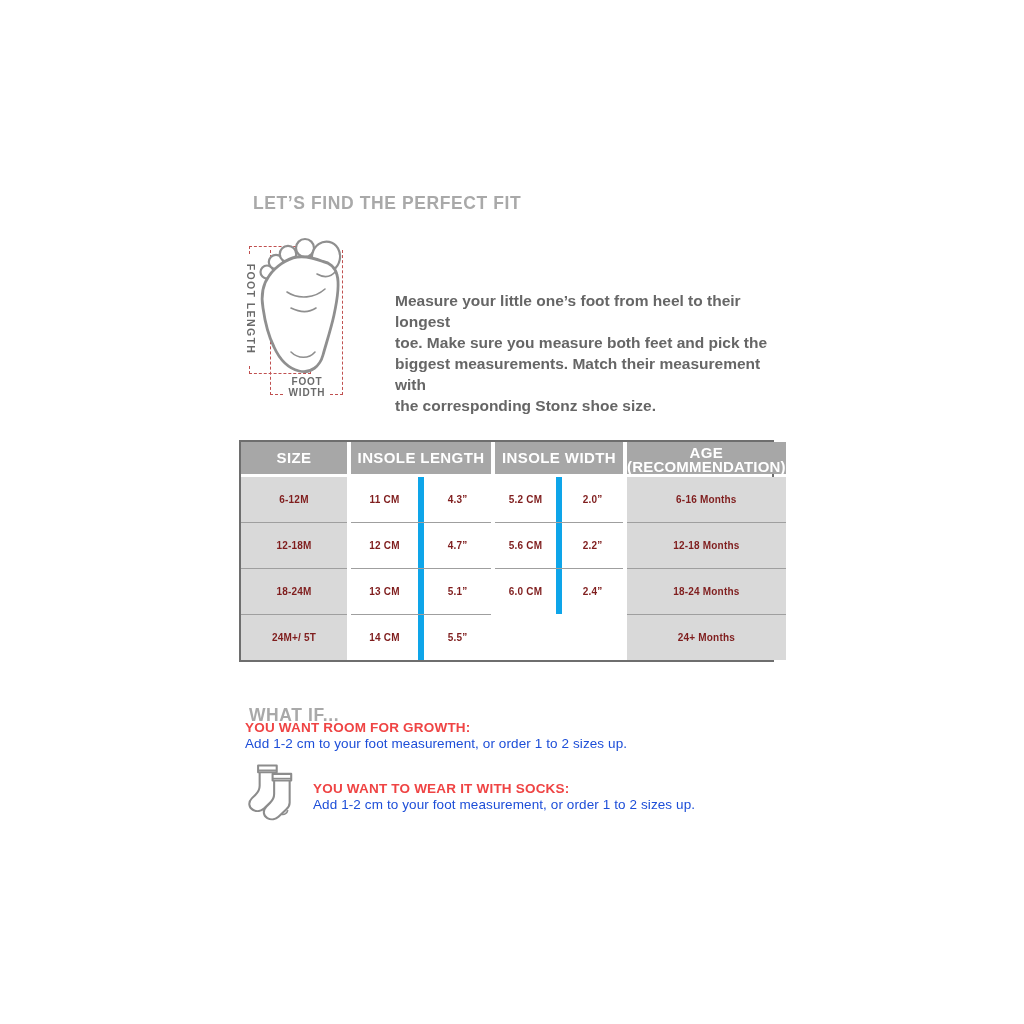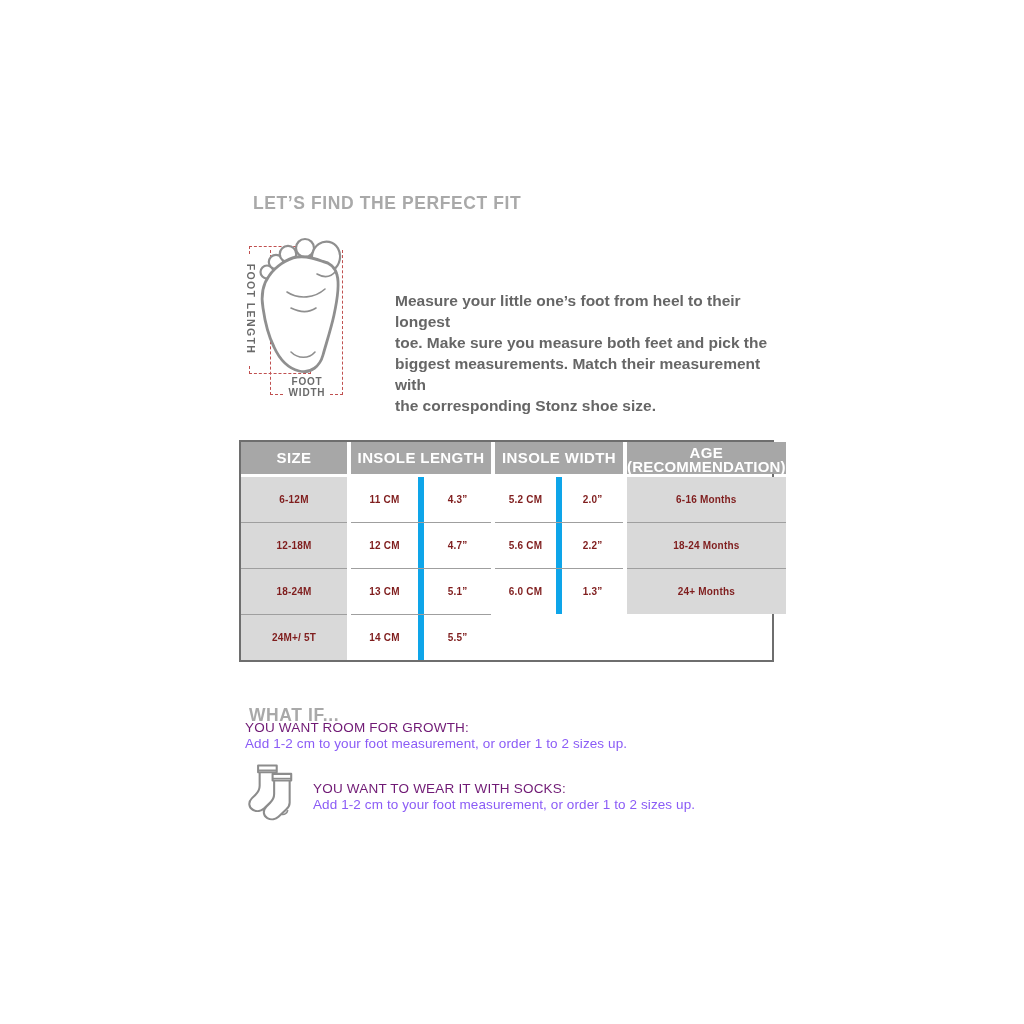--- a/index.html
+++ b/index.html
@@ -59,25 +59,25 @@
   }
   .trow + .trow{border-top:1px solid #9f9f9f;}
   .shaded{background:#d9d9d9;}
   .split{padding:0;}
   .half{
     flex:1 1 0;height:100%;display:flex;align-items:center;justify-content:center;
   }
   .half + .half{border-left:6px solid #0ea5e9;}
   
   .tip-title{
-    position:absolute;font-size:13.5px;font-weight:400;color:#701a75;
+    position:absolute;font-size:13.5px;font-weight:700;color:#ef4444;
     letter-spacing:.2px;white-space:nowrap;
   }
   .tip-body{
-    position:absolute;font-size:13.5px;font-weight:400;color:#8b5cf6;
+    position:absolute;font-size:13.5px;font-weight:400;color:#1d4ed8;
     letter-spacing:.1px;white-space:nowrap;
   }
   .growth-title{left:245px;top:720px;}
   .growth-body{left:245px;top:736px;}
   .socks-title{left:313px;top:781px;}
   .socks-body{left:313px;top:797px;}
   .socks-svg{position:absolute;left:244px;top:763px;}
 </style>
 </head>
 <body>
@@ -162,30 +162,31 @@
       <div class="trow split">
         <div class="half">5.2 CM</div>
         <div class="half">2.0”</div>
       </div>
       <div class="trow split">
         <div class="half">5.6 CM</div>
         <div class="half">2.2”</div>
       </div>
       <div class="trow split">
         <div class="half">6.0 CM</div>
-        <div class="half">1.3”</div>
+        <div class="half">2.4”</div>
       </div>
     </div>
 
     <div class="tgroup g-age">
       <div class="thead">
         <span>AGE</span>
         <span class="sub">(RECOMMENDATION)</span>
       </div>
       <div class="trow shaded">6-16 Months</div>
+      <div class="trow shaded">12-18 Months</div>
       <div class="trow shaded">18-24 Months</div>
       <div class="trow shaded">24+ Months</div>
     </div>
   </div>
 
   <h2 class="big-heading what-if">WHAT IF...</h2>
 
   <div class="tip-title growth-title">YOU WANT ROOM FOR GROWTH:</div>
   <div class="tip-body growth-body">Add 1-2 cm to your foot measurement, or order 1 to 2 sizes up.</div>
 

